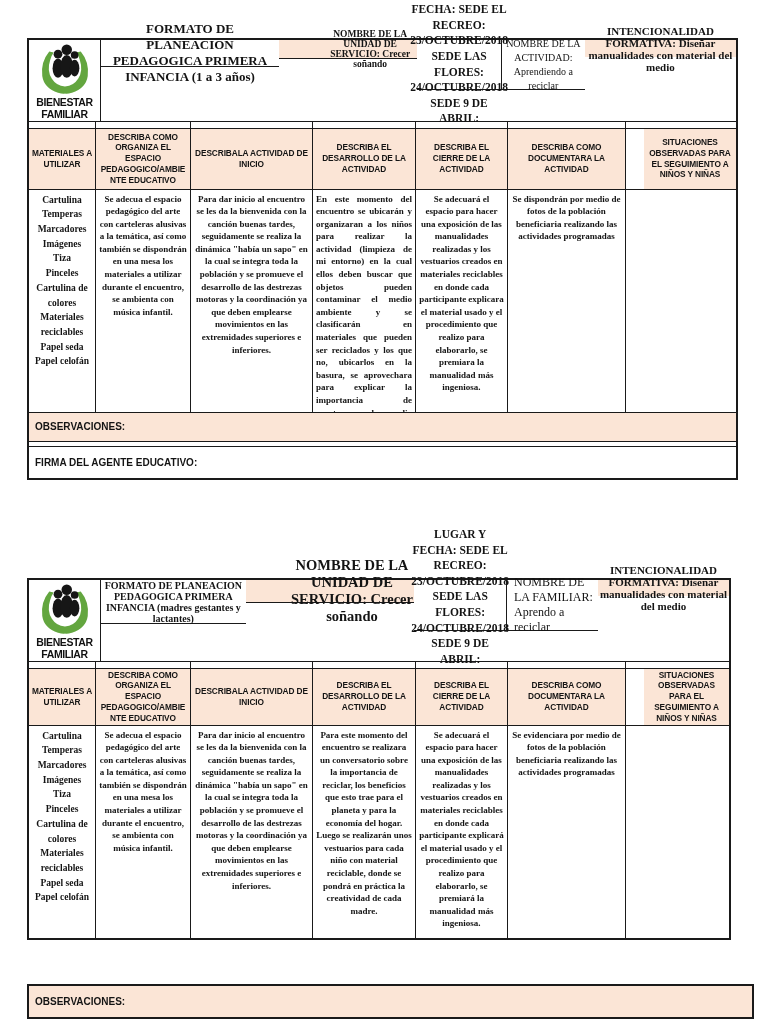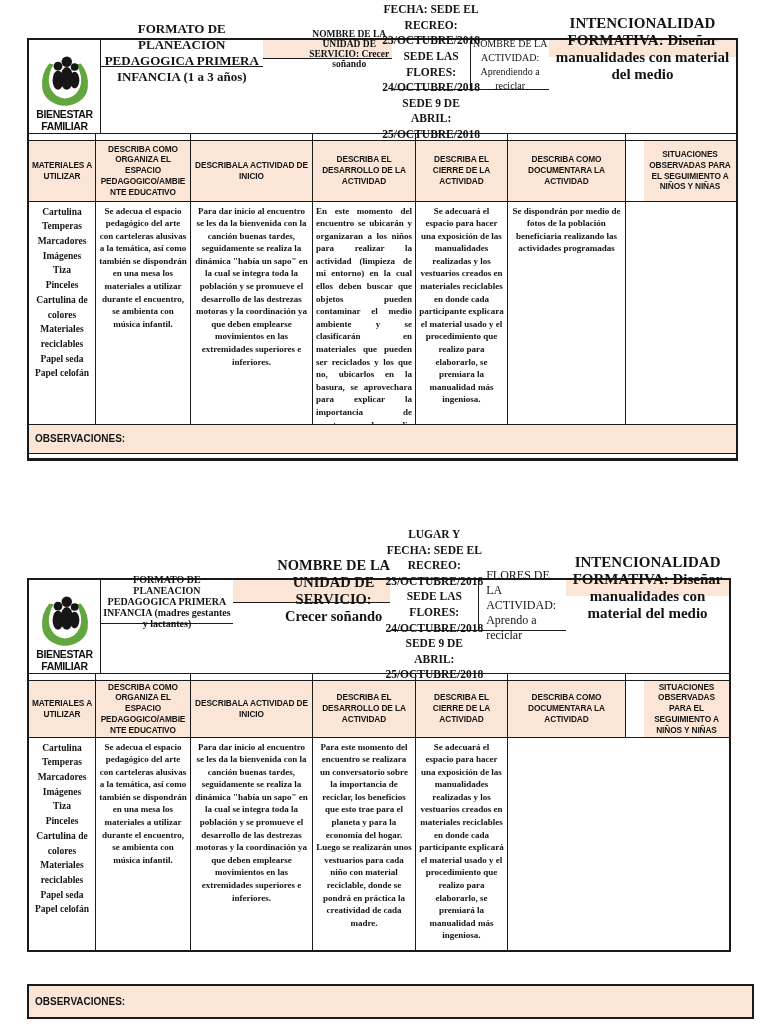--- a/index.html
+++ b/index.html
@@ -8,21 +8,21 @@
 
   .sheet { position: absolute; inset: 0; background: #fff; }
 
   .tbl { position: absolute; border: 2px solid #1a1a1a; background: #fff; }
   #tbl1 { left: 27px; top: 38px;  width: 711px; }
   #tbl2 { left: 27px; top: 578px; width: 704px; }
 
   
   .hdr { display: flex; align-items: stretch; }
   .logo-cell { width: 72px; border-right: 1.5px solid #1a1a1a; display: flex; flex-direction: column;
-               align-items: center; padding-top: 13px; background: #fff; }
+               align-items: center; padding-top: 1px; background: #fff; }
   .logo-svg { width: 56px; height: 56px; }
   .brand { font-family: "Liberation Sans", sans-serif; font-weight: 800; font-size: 10.5px;
            letter-spacing: -0.4px; line-height: 1.12; color: #111; transform: scaleY(1.1); }
   .hdr-main { flex: 1; display: flex; flex-direction: row; }
 
   .row-title { display: flex; align-items: center; justify-content: center; text-align: center;
                border-bottom: 1.5px solid #1a1a1a; font-weight: bold; }
   #tbl1 .row-title { height: 27px; font-size: 13px; }
   #tbl2 .row-title { height: 44px; font-size: 10px; }
 
@@ -36,21 +36,21 @@
   #tbl2 .row-lf { height: 51px; }
   .cell-lugar { width: 50.5%; border-right: 1.5px solid #1a1a1a; display: flex; align-items: center;
                 justify-content: center; text-align: center; font-weight: bold; white-space: pre-line;
                 font-size: 11.5px; line-height: 1.35; }
   .cell-activ { flex: 1; display: flex; align-items: center; justify-content: center; text-align: center;
                 font-weight: normal; white-space: pre-line; }
   #tbl1 .cell-activ { font-size: 10px; line-height: 1.4; }
   #tbl2 .cell-activ { font-size: 12px; justify-content: flex-start; padding-left: 7px; text-align: left; }
 
   .row-intenc { background: var(--peach); display: flex; align-items: center; justify-content: center;
-                text-align: center; font-weight: bold; font-size: 15px; }
+                text-align: center; font-weight: bold; font-size: 11px; }
   #tbl1 .row-intenc { height: 17px; }
   #tbl2 .row-intenc { height: 16px; }
   .hdr { border-bottom: 1.5px solid #1a1a1a; }
 
   
   .grow { display: grid; border-bottom: 1.5px solid #1a1a1a; }
   #tbl1 .grow { grid-template-columns: 67px 95px 122px 103px 92px 118px 1fr; }
   #tbl2 .grow { grid-template-columns: 67px 95px 122px 103px 92px 118px 1fr; }
   .grow > div { border-right: 1.5px solid #1a1a1a; overflow: hidden; }
   .grow > div:last-child { border-right: none; margin-left: 18px; }
@@ -168,20 +168,21 @@
       <div>
           <span>Se dispondrán por medio de fotos de la población beneficiaria realizando las actividades programadas</span>
         </div>
       <div>
           <span></span>
         </div>
     </div>
 
     <div class="obs-row">OBSERVACIONES:</div>
     <div class="spacer"></div>
+    <div class="firma-row">FIRMA DEL AGENTE EDUCATIVO:</div>
   </div>
 
   <div class="tbl" id="tbl2">
     <div class="hdr">
       <div class="logo-cell">
         <svg class="logo-svg" viewBox="0 0 64 64">
           <path d="M14 12 Q4 24 6 40 Q8 54 24 59 Q30 61 32 60 L32 52 Q22 51 17 43 Q11 34 15 22 Q16 17 19 13 Z" fill="#63a63f"></path>
           <path d="M50 12 Q60 24 58 40 Q56 54 40 59 Q34 61 32 60 L32 52 Q42 51 47 43 Q53 34 49 22 Q48 17 45 13 Z" fill="#63a63f"></path>
           <circle cx="24" cy="15" r="5" fill="#161616"></circle>
           <circle cx="34" cy="10" r="6" fill="#161616"></circle>
@@ -193,21 +194,21 @@
         <div class="brand">BIENESTAR</div>
         <div class="brand">FAMILIAR</div>
       </div>
       <div class="hdr-main">
         <div class="row-title">FORMATO DE PLANEACION PEDAGOGICA PRIMERA INFANCIA (madres gestantes y lactantes)</div>
         <div class="row-unidad">NOMBRE DE LA UNIDAD DE SERVICIO:  Crecer soñando</div>
         <div class="row-lf">
           <div class="cell-lugar">LUGAR Y FECHA:  SEDE EL RECREO: 23/OCTUBRE/2018
 SEDE LAS FLORES: 24/OCTUBRE/2018
 SEDE 9 DE ABRIL: 25/OCTUBRE/2018</div>
-          <div class="cell-activ">FLORES DE LA ACTIVIDAD:  Aprendo a reciclar</div>
+          <div class="cell-activ">NOMBRE DE LA FAMILIAR:  Aprendo a reciclar</div>
         </div>
         <div class="row-intenc">INTENCIONALIDAD FORMATIVA: Diseñar manualidades con material del medio</div>
       </div>
     </div>
 
     <div class="grow gap-row">
       <div></div>
         <div></div>
         <div></div>
         <div></div>
@@ -243,20 +244,23 @@
       <div>
           <span>Para dar inicio al encuentro se les da la bienvenida con la canción buenas tardes, seguidamente se realiza la dinámica "había un sapo" en la cual se integra toda la población y se promueve el desarrollo de las destrezas motoras y la coordinación ya que deben emplearse movimientos en las extremidades superiores e inferiores.</span>
         </div>
       <div>
           <span>Para este momento del encuentro se realizara un conversatorio sobre la importancia de reciclar, los beneficios que esto trae para el planeta y para la economía del hogar. Luego se realizarán unos vestuarios para cada niño con material reciclable, donde se pondrá en práctica la creatividad de cada madre.</span>
         </div>
       <div>
           <span>Se adecuará el espacio para hacer una exposición de las manualidades realizadas y los vestuarios creados en materiales reciclables en donde cada participante explicará el material usado y el procedimiento que realizo para elaborarlo, se premiará la manualidad más ingeniosa.</span>
         </div>
       <div>
+          <span>Se evidenciara por medio de fotos de la población beneficiaria realizando las actividades programadas</span>
+        </div>
+      <div>
           <span></span>
         </div>
     </div>
   </div>
 
   <div class="obs-bar">OBSERVACIONES:</div>
 
 </div>
 
 </body></html>

